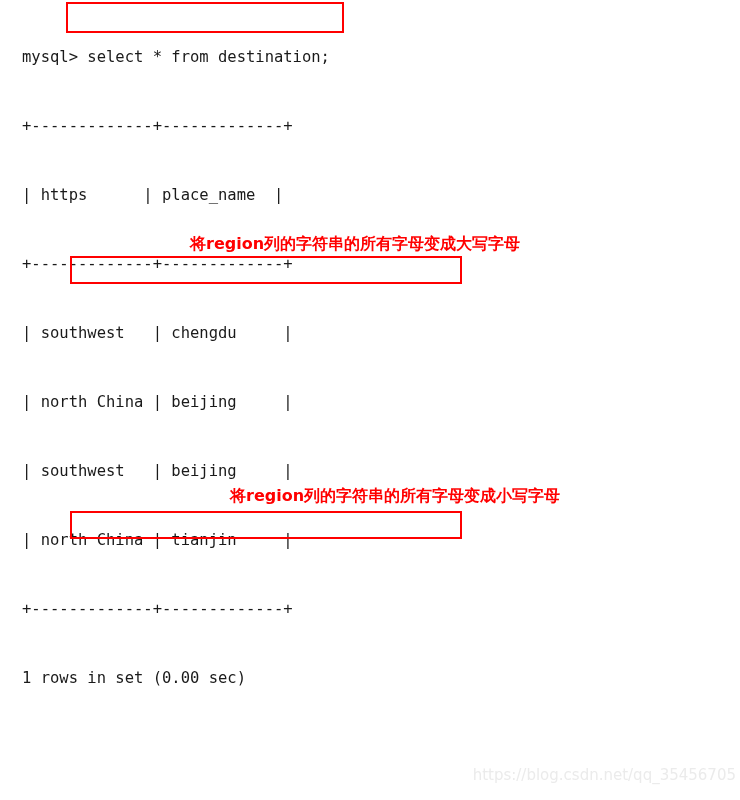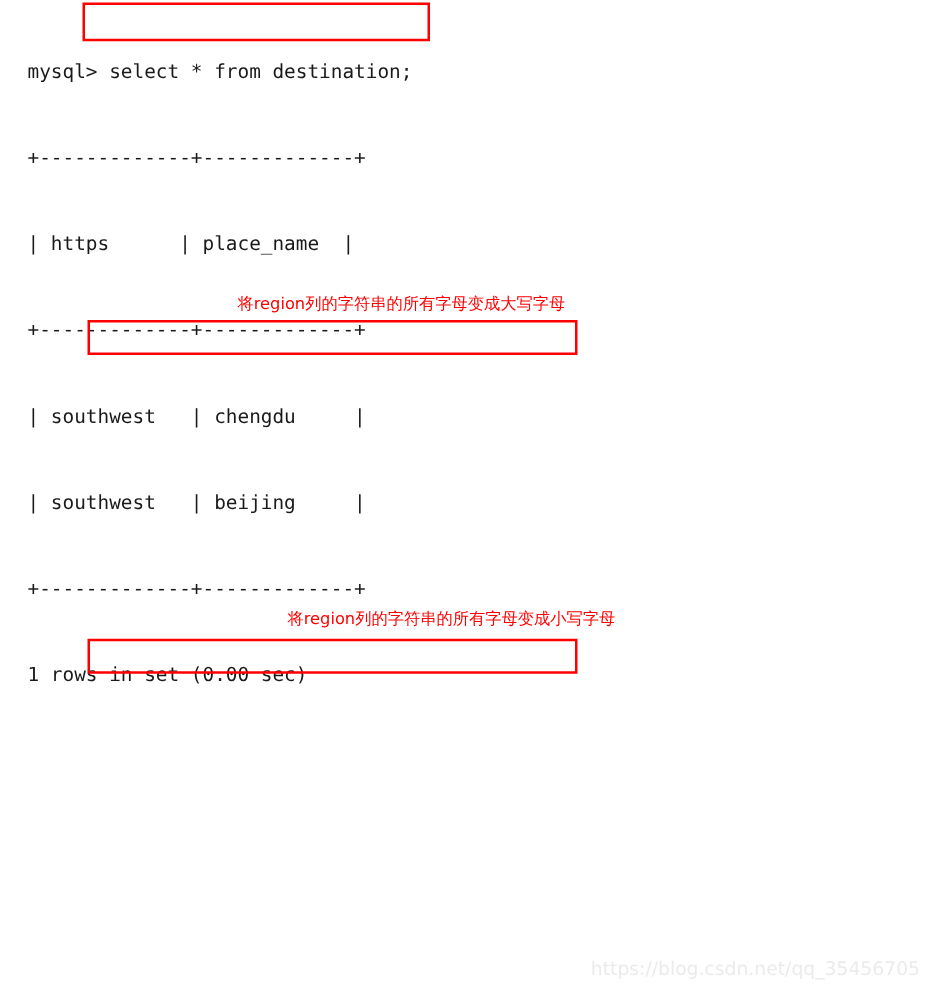--- a/index.html
+++ b/index.html
@@ -41,22 +41,22 @@
     border: 2px solid #ff0000;
     box-sizing: border-box;
     pointer-events: none;
   }
 
   
   .annot {
     position: absolute;
     color: #ff0000;
     font-family: "DejaVu Sans", "Liberation Sans", sans-serif;
-    font-size: 13px;
-    font-weight: normal;
+    font-size: 16px;
+    font-weight: bold;
     white-space: nowrap;
     letter-spacing: 0px;
   }
 
   
   #watermark {
     position: absolute;
     right: 4px;
     bottom: 16px;
     color: #ebebeb;
@@ -68,21 +68,23 @@
 </style>
 </head>
 <body>
 
 <div id="terminal">
   <div class="tline">mysql&gt; select * from destination;</div>
   <div class="tline">+-------------+-------------+</div>
   <div class="tline">| https      | place_name  |</div>
   <div class="tline">+-------------+-------------+</div>
   <div class="tline">| southwest   | chengdu     |</div>
+  <div class="tline">| north China | beijing     |</div>
   <div class="tline">| southwest   | beijing     |</div>
+  <div class="tline">| north China | tianjin     |</div>
   <div class="tline">+-------------+-------------+</div>
   <div class="tline">1 rows in set (0.00 sec)</div>
   <div class="tline blank"></div>
 
   
   
   
   
   
   

